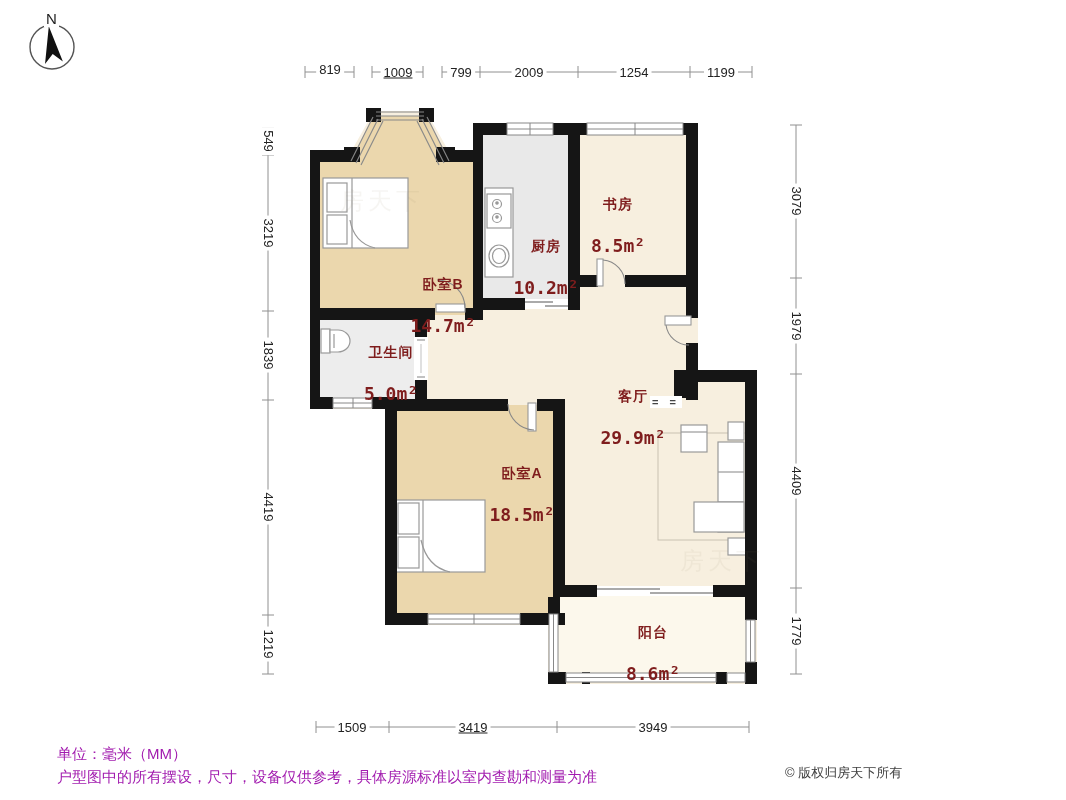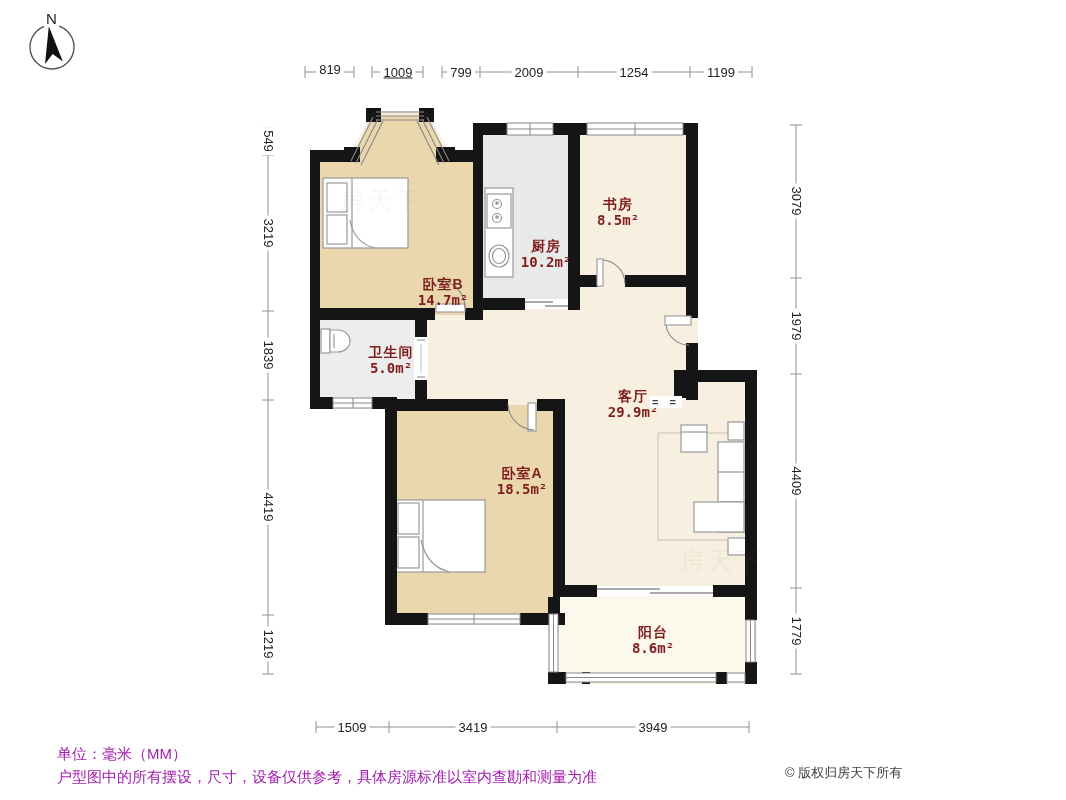--- a/index.html
+++ b/index.html
@@ -7,21 +7,21 @@
     width:1066px;height:800px;position:relative;background:#fff;
     font-family:"Liberation Sans","DejaVu Sans",sans-serif;
     overflow:hidden;
   }
   #plan-svg{position:absolute;left:0;top:0;}
   .room-label{
     position:absolute;transform:translateX(-50%);text-align:center;
     color:#7f1d1d;line-height:1.15;white-space:nowrap;z-index:5;
   }
   .room-label .rname{font-size:14px;font-weight:600;letter-spacing:1px;}
-  .room-label .rarea{font-size:14px;font-weight:600;font-family:"DejaVu Sans Mono","Liberation Mono",monospace;}
+  .room-label .rarea{font-size:18px;font-weight:600;font-family:"DejaVu Sans Mono","Liberation Mono",monospace;margin-top:24px;}
   .dim{
     position:absolute;font-size:13px;color:#222;background:#fff;
     padding:0 3px;transform:translate(-50%,-50%);white-space:nowrap;z-index:4;
     font-family:"Liberation Sans",sans-serif;
   }
   .dim.vert{transform:translate(-50%,-50%) rotate(90deg);}
   .marks{
     position:absolute;font-size:11px;font-weight:700;color:#444;background:#fff;
     letter-spacing:4px;z-index:5;padding:0 2px;
   }
@@ -286,21 +286,21 @@
 <span class="dim vert" style="left:268px;top:355px;">1839</span>
 <span class="dim vert" style="left:268px;top:507px;">4419</span>
 <span class="dim vert" style="left:268px;top:644px;">1219</span>
 
 <span class="dim vert" style="left:796px;top:201px;">3079</span>
 <span class="dim vert" style="left:796px;top:326px;">1979</span>
 <span class="dim vert" style="left:796px;top:481px;">4409</span>
 <span class="dim vert" style="left:796px;top:631px;">1779</span>
 
 <span class="dim" style="left:352px;top:727px;">1509</span>
-<span class="dim" style="left:473px;top:727px;">3419</span>
+<span class="dim" style="left:473px;top:727px;text-decoration:underline;">3419</span>
 <span class="dim" style="left:653px;top:727px;">3949</span>
 
 <div class="room-label" style="left:443px;top:276px;">
   <div class="rname">卧室B</div>
   <div class="rarea">14.7m²</div>
 </div>
 <div class="room-label" style="left:546px;top:238px;">
   <div class="rname">厨房</div>
   <div class="rarea">10.2m²</div>
 </div>

